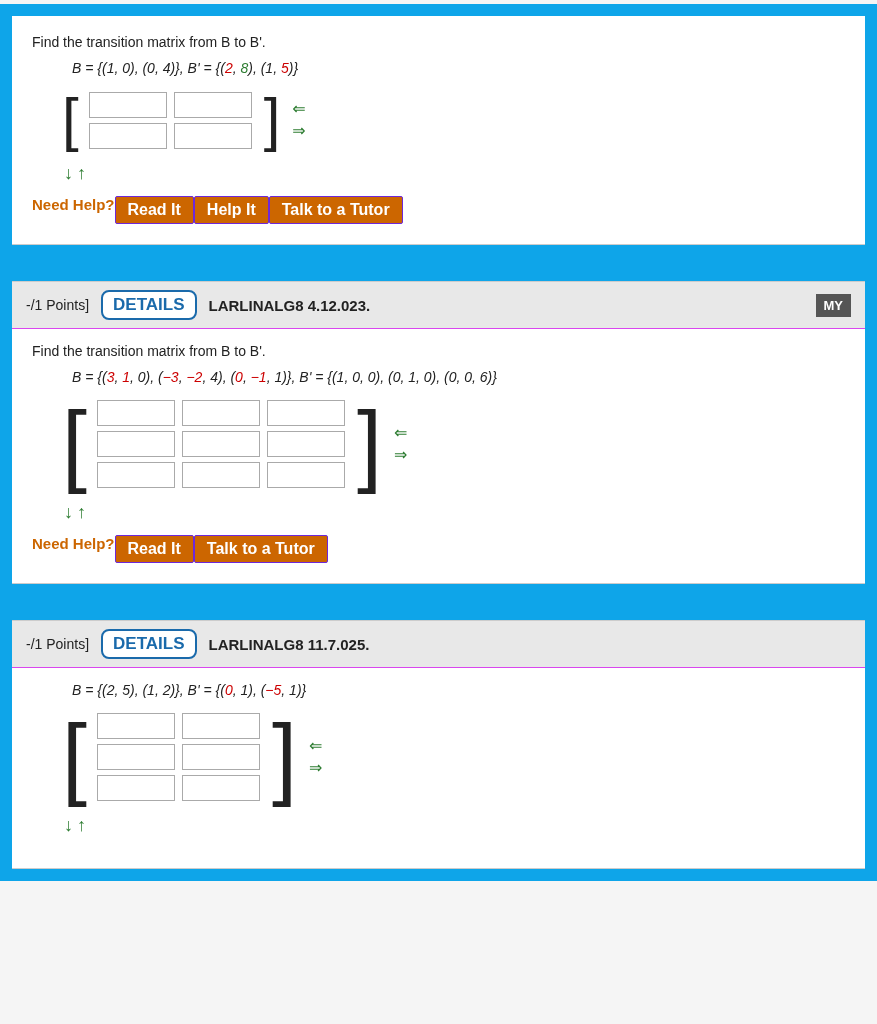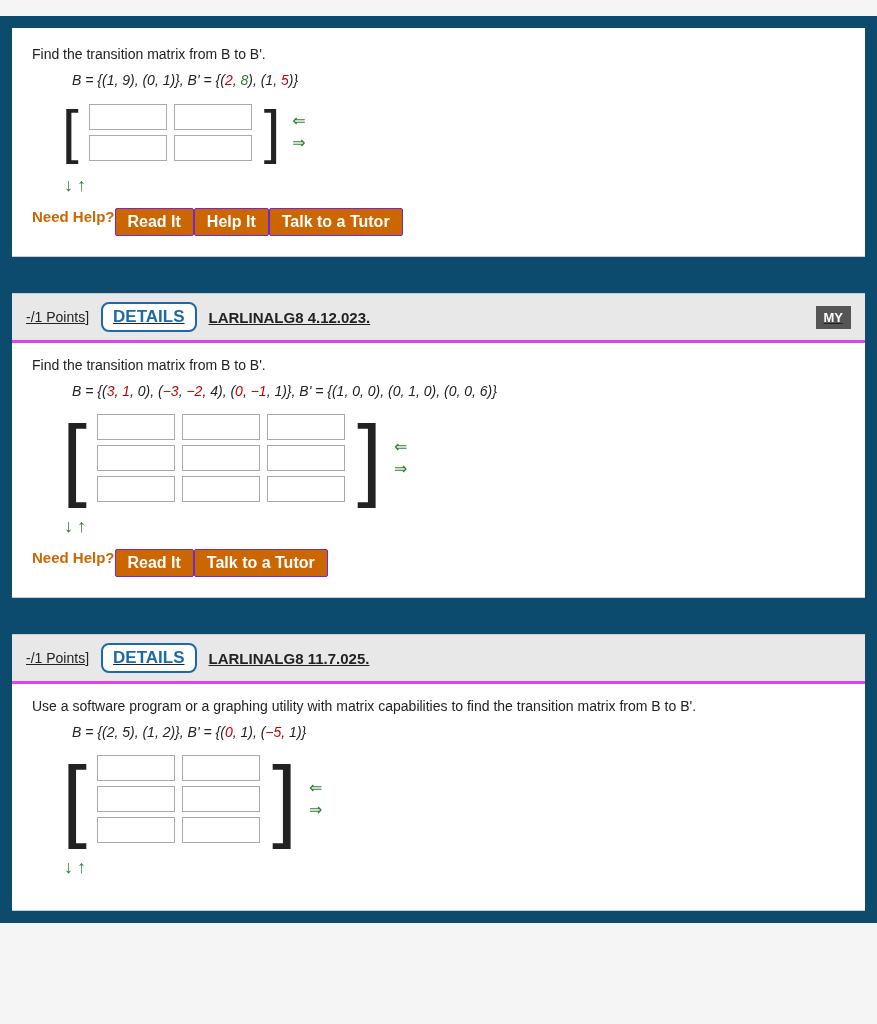--- a/index.html
+++ b/index.html
@@ -3,23 +3,23 @@
   <meta charset="utf-8">
   <style>
     * { box-sizing: border-box; margin: 0; padding: 0; }
     body {
       font-family: Arial, sans-serif;
       font-size: 14px;
       background: #f5f5f5;
       color: #222;
     }
     .page-container {
-      background: #0c4a6e;
+      background: #0ea5e9;
       max-width: 877px;
-      margin: 16px auto;
+      margin: 4px auto;
       padding: 12px;
     }
 
     
     .section {
       background: #fff;
       padding: 16px 20px 20px 20px;
       border-bottom: 1px solid #ccc;
     }
     .details-btn {
@@ -169,35 +169,34 @@
       height: 18px;
     }
 
     
     .problem-header {
       background: #e8e8e8;
       display: flex;
       align-items: center;
       padding: 8px 14px;
       border-top: 1px solid #ccc;
-      border-bottom: 3px solid #d946ef;
+      border-bottom: 1px solid #d946ef;
       gap: 12px;
-      text-decoration: underline;
     }
   </style>
 </head>
 <body>
 
 <div class="page-container">
 
   <div class="section" style="padding-top:18px;">
     <p class="problem-text">Find the transition matrix from B to B'.</p>
     <div class="math-line">
       <span style="font-style:italic;">B</span>
-      <span> = {(1, 9), (0, 1)}, </span>
+      <span> = {(1, 0), (0, 4)}, </span>
       <span style="font-style:italic;">B'</span>
       <span> = {(</span><span class="math-red">2</span><span>, </span><span class="math-green">8</span><span>), (1, </span><span class="math-red">5</span><span>)}</span>
     </div>
 
     <div class="matrix-wrap">
       <span class="matrix-bracket-left">[</span>
       <div class="matrix-grid matrix-grid-2col">
         <input class="matrix-input" type="text" value="" style="">
         <input class="matrix-input" type="text" value="" style="">
         <input class="matrix-input" type="text" value="" style="">
@@ -277,21 +276,20 @@
   <div class="spacer"></div>
   <div class="spacer"></div>
 
   <div class="problem-header">
     <span class="points-label">-/1 Points]</span>
     <button class="details-btn">DETAILS</button>
     <span class="section-header-title">LARLINALG8 11.7.025.</span>
   </div>
 
   <div class="section" style="padding-top:14px;">
-    <p class="problem-text">Use a software program or a graphing utility with matrix capabilities to find the transition matrix from B to B'.</p>
     <div class="math-line">
       <span style="font-style:italic;">B</span>
       <span> = {(2, 5), (1, 2)}, </span>
       <span style="font-style:italic;">B'</span>
       <span> = {(</span><span class="math-red">0</span><span>, 1), (</span><span class="math-red">−5</span><span>, 1)}</span>
     </div>
 
     <div class="matrix-wrap">
       <span class="matrix-bracket-left-lg">[</span>
       <div class="matrix-grid matrix-grid-2col">

